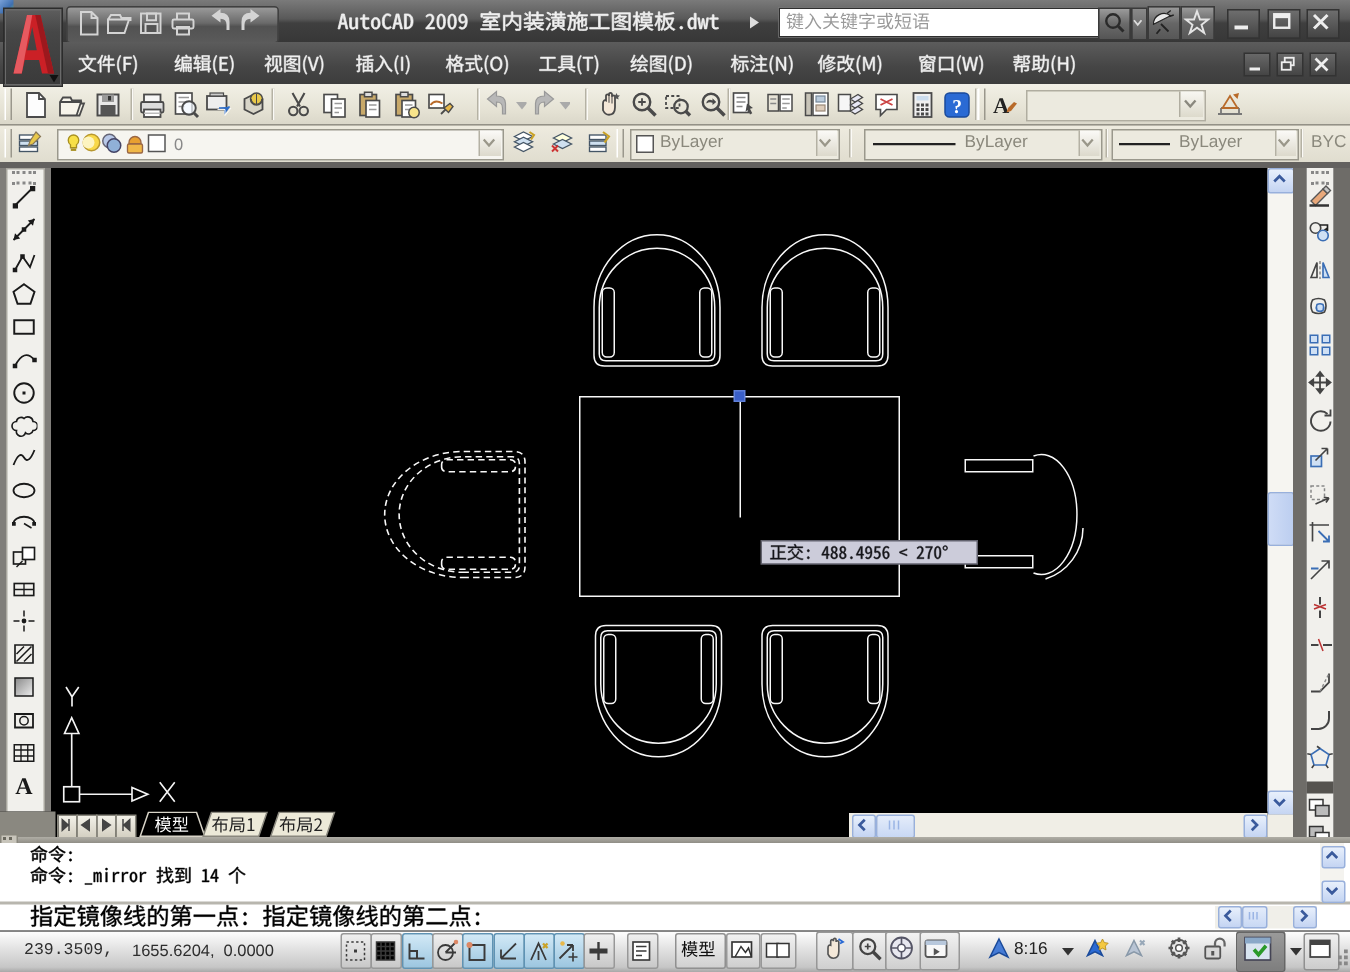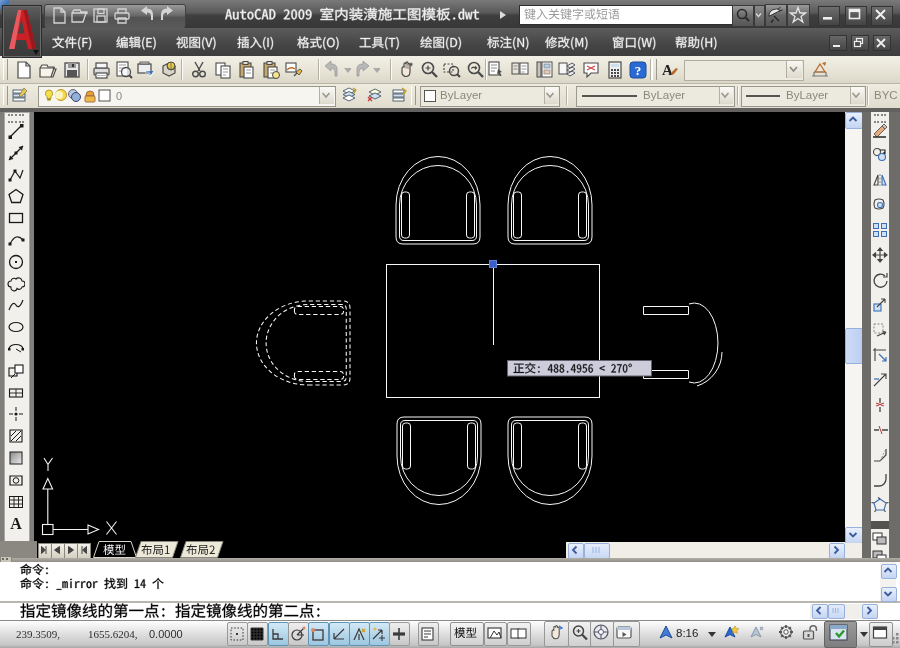--- a/index.html
+++ b/index.html
@@ -669,22 +669,22 @@
       <path d="M5 4 v5 M7.5 4 v5 M10 4 v5"></path>
     </g>
   </svg>
 <div class="abs" style="left:862px;top:604px;width:14px;height:13px;background:linear-gradient(#e8f0fc,#c4d4f2);border:1px solid #98b0dc;border-radius:2px"></div>
 <svg class="abs" style="left:862px;top:604px" width="14" height="13">
     <g transform="rotate(90 7.0 6.5)">
       <path d="M3.5 8.0 L7.0 4.5 L10.5 8.0" fill="none" stroke="#3a5a9c" stroke-width="1.8"></path>
     </g>
   </svg>
 <div class="abs" style="left:0;top:620px;width:900px;height:28px;background:linear-gradient(#fefefe,#e3e3e3 40%,#c6c6c6 85%,#9e9e9e);border-top:1px solid #8a8a8a"></div>
-<div class="abs" style="left:16px;top:628px;width:80px;height:14px;font-family:Liberation Serif, serif;font-size:11px;color:#2e2e2e">239.3509,</div>
-<div class="abs" style="left:88px;top:628px;width:80px;height:14px;font-family:Liberation Serif, serif;font-size:11px;color:#2e2e2e">1655.6204,</div>
+<div class="abs" style="left:16px;top:628px;width:80px;height:14px;font-family:Liberation Mono, monospace;font-size:11px;color:#2e2e2e">239.3509,</div>
+<div class="abs" style="left:88px;top:628px;width:80px;height:14px;font-family:Liberation Sans, sans-serif;font-size:11px;color:#2e2e2e">1655.6204,</div>
 <div class="abs" style="left:149px;top:628px;width:60px;height:14px;font-family:'Liberation Sans';font-size:11px;color:#2e2e2e">0.0000</div>
 <div class="abs" style="left:227px;top:622px;width:19px;height:22px;background:linear-gradient(#efefef,#c8c8c8);border:1px solid #989898;border-radius:2px"></div>
 <svg class="abs" style="left:228px;top:625px" width="18" height="18">
     <rect x="3" y="3" width="12" height="12" fill="none" stroke="#3a3a3a" stroke-width="1" stroke-dasharray="1.6,1.6"></rect>
     <rect x="8" y="8" width="2" height="2" fill="#3a3a3a"></rect>
   </svg>
 <div class="abs" style="left:247px;top:622px;width:19px;height:22px;background:linear-gradient(#efefef,#c8c8c8);border:1px solid #989898;border-radius:2px"></div>
 <svg class="abs" style="left:248px;top:625px" width="18" height="18">
     <g stroke="#3a3a3a" stroke-width="1">
       <path d="M3 3 h12 v12 h-12 z M3 6 h12 M3 9 h12 M3 12 h12 M6 3 v12 M9 3 v12 M12 3 v12"></path>

